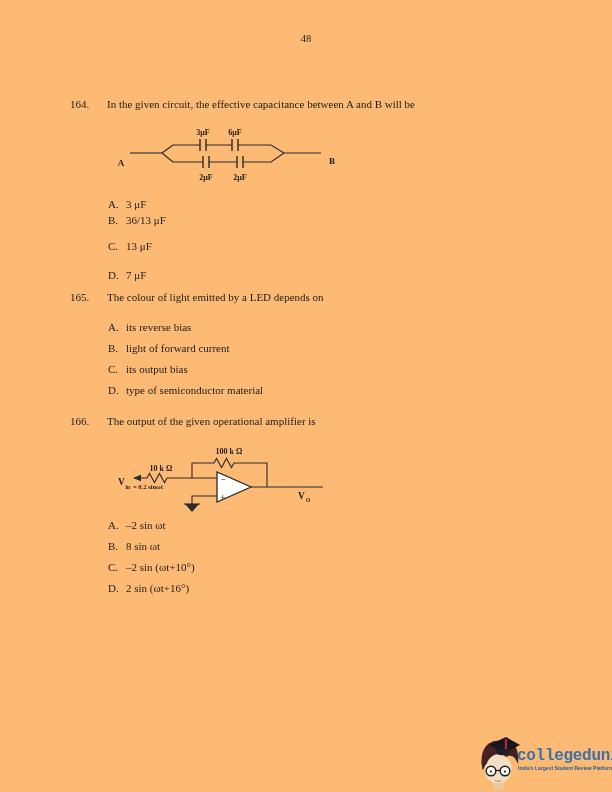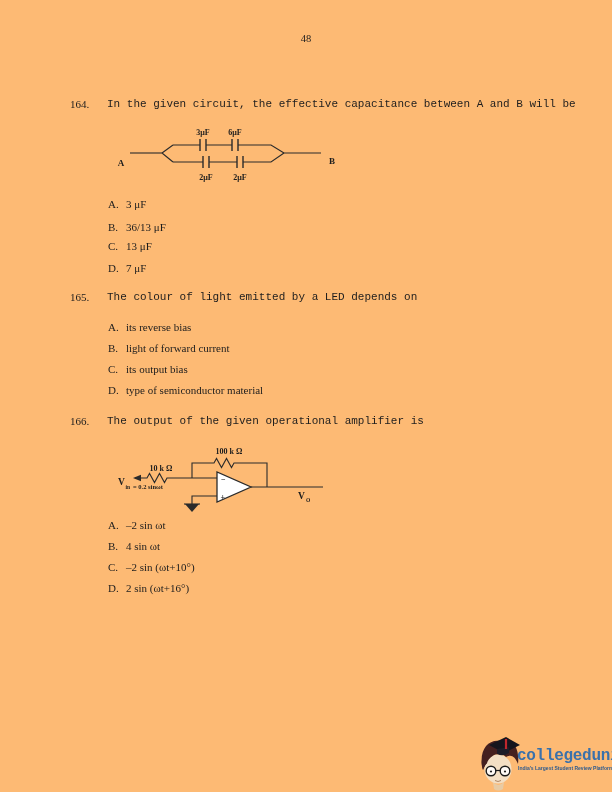--- a/index.html
+++ b/index.html
@@ -11,21 +11,21 @@
     overflow:hidden;
     font-family:"Liberation Serif", serif;
     color:#1d1d1d;
   }
   .page-number{
     position:absolute;top:33px;left:0;right:0;
     text-align:center;font-size:10.5px;
   }
   .question{position:absolute;left:0;width:560px;font-size:11px;}
   .qnum{position:absolute;left:70px;top:0;}
-  .qtext{position:absolute;left:107px;top:0;white-space:nowrap;font-family:Liberation Mono, monospace;}
+  .qtext{position:absolute;left:107px;top:0;white-space:nowrap;}
   .opt{position:absolute;left:108px;font-size:11px;white-space:nowrap;}
   .opt .letter{display:inline-block;width:18px;}
   .circuit-svg{position:absolute;}
   .cktlabel{font-family:"Liberation Serif",serif;font-weight:bold;fill:#1d1d1d;}
   .wire{stroke:#2b2b2b;stroke-width:1.1;fill:none;}
   .wire-thick{stroke:#2b2b2b;stroke-width:1.4;fill:none;}
   
   .logo{position:absolute;left:477px;top:734px;width:135px;height:58px;}
   .logo .mascot{position:absolute;left:0;top:0;}
   .brand-line{position:absolute;left:40px;top:12px;white-space:nowrap;}
@@ -79,27 +79,27 @@
 
       <path class="wire" d="M70,43 H100 M106,43 H134 M140,43 H168 L181,34"></path>
       <path class="wire-thick" d="M100,37 V49 M106,37 V49 M134,37 V49 M140,37 V49"></path>
       <path class="wire" d="M181,34 H218"></path>
     </g>
   </svg>
 
   <div class="opt" style="top:198px">
     <span class="letter">A.</span><span>3 μF</span>
   </div>
-  <div class="opt" style="top:221px">
+  <div class="opt" style="top:214px">
     <span class="letter">B.</span><span>36/13 μF</span>
   </div>
   <div class="opt" style="top:240px">
     <span class="letter">C.</span><span>13 μF</span>
   </div>
-  <div class="opt" style="top:262px">
+  <div class="opt" style="top:269px">
     <span class="letter">D.</span><span>7 μF</span>
   </div>
 
   <div class="question" style="top:291px">
     <span class="qnum">165.</span>
     <span class="qtext">The colour of light emitted by a LED depends on</span>
   </div>
 
   <div class="opt" style="top:321px">
     <span class="letter">A.</span><span>its reverse bias</span>
@@ -157,21 +157,21 @@
     <g>
       <text class="cktlabel" x="188" y="63" font-size="9.5">V</text>
       <text class="cktlabel" x="196" y="66" font-size="5.5">O</text>
     </g>
   </svg>
 
   <div class="opt" style="top:519px">
     <span class="letter">A.</span><span>–2 sin ωt</span>
   </div>
   <div class="opt" style="top:540px">
-    <span class="letter">B.</span><span>4 sin ωt</span>
+    <span class="letter">B.</span><span>8 sin ωt</span>
   </div>
   <div class="opt" style="top:561px">
     <span class="letter">C.</span><span>–2 sin (ωt+10°)</span>
   </div>
   <div class="opt" style="top:582px">
     <span class="letter">D.</span><span>2 sin (ωt+16°)</span>
   </div>
 
   <div class="logo">
     <svg class="mascot" width="46" height="58" viewBox="0 0 46 58">

